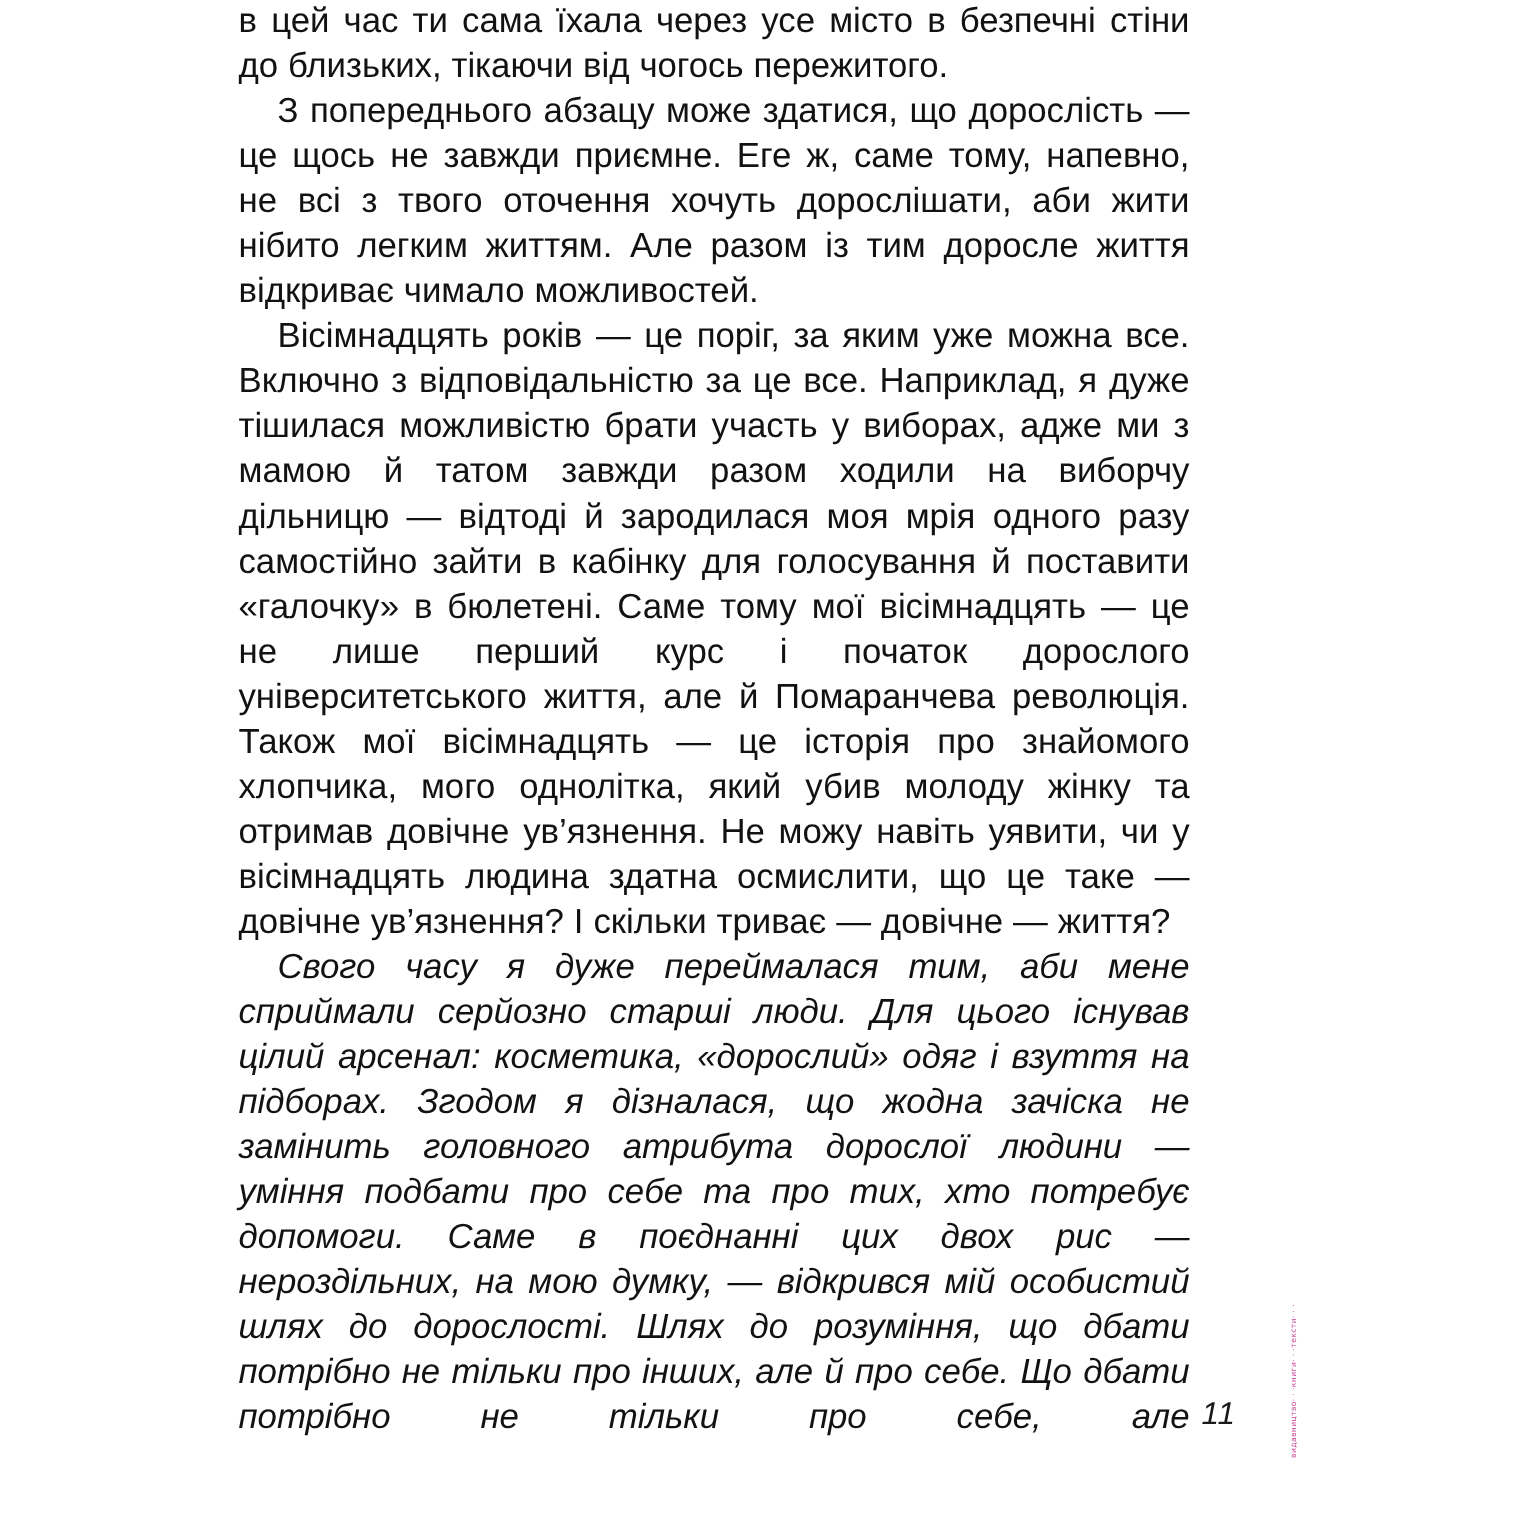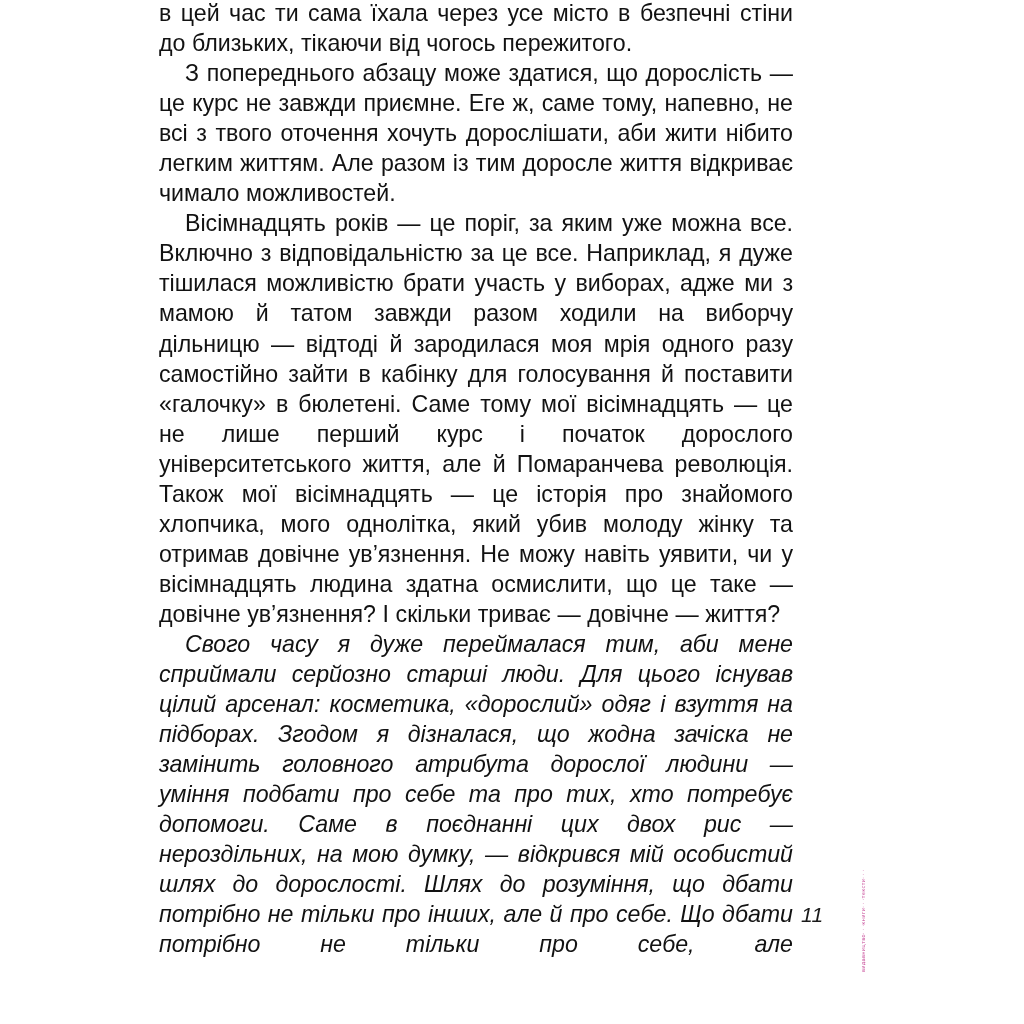--- a/index.html
+++ b/index.html
@@ -49,21 +49,21 @@
 
   
   .para.justify-all {
     text-align-last: justify;
     font-style: italic;
   }
 
   .page-number {
     position: absolute;
     left: 801px;
-    top: 904px;
+    top: 932px;
     font-size: 21px;
     line-height: 1;
     color: #1a1a1a;
     font-style: italic;
     font-family: "Liberation Sans", "DejaVu Sans", sans-serif;
     letter-spacing: 0.5px;
   }
 
   
   .margin-mark {
@@ -81,21 +81,21 @@
     opacity: 0.95;
   }
 </style>
 </head>
 <body>
 
 <div class="page">
 
   <div class="text-column">
     <p class="para">в цей час ти сама їхала через усе місто в безпечні стіни до близьких, тікаючи від чогось пережитого.</p>
-    <p class="para indent">З попереднього абзацу може здатися, що дорослість — це курс не завжди приємне. Еге ж, саме тому, напевно, не всі з твого оточення хочуть дорослішати, аби жити нібито легким життям. Але разом із тим доросле життя відкриває чимало можливостей.</p>
+    <p class="para indent">З попереднього абзацу може здатися, що дорослість — це щось не завжди приємне. Еге ж, саме тому, напевно, не всі з твого оточення хочуть дорослішати, аби жити нібито легким життям. Але разом із тим доросле життя відкриває чимало можливостей.</p>
     <p class="para indent">Вісімнадцять років — це поріг, за яким уже можна все. Включно з відповідальністю за це все. Наприклад, я дуже тішилася можливістю брати участь у виборах, адже ми з мамою й татом завжди разом ходили на виборчу дільницю — відтоді й зародилася моя мрія одного разу самостійно зайти в кабінку для голосування й поставити «галочку» в бюлетені. Саме тому мої вісімнадцять — це не лише перший курс і початок дорослого університетського життя, але й Помаранчева революція. Також мої вісімнадцять — це історія про знайомого хлопчика, мого однолітка, який убив молоду жінку та отримав довічне ув’язнення. Не можу навіть уявити, чи у вісімнадцять людина здатна осмислити, що це таке — довічне ув’язнення? І скільки триває — довічне — життя?</p>
     <p class="para indent justify-all">Свого часу я дуже переймалася тим, аби мене сприймали серйозно старші люди. Для цього існував цілий арсенал: косметика, «дорослий» одяг і взуття на підборах. Згодом я дізналася, що жодна зачіска не замінить головного атрибута дорослої людини — уміння подбати про себе та про тих, хто потребує допомоги. Саме в поєднанні цих двох рис — нероздільних, на мою думку, — відкрився мій особистий шлях до дорослості. Шлях до розуміння, що дбати потрібно не тільки про інших, але й про себе. Що дбати потрібно не тільки про себе, але</p>
   </div>
 
   <div class="page-number">11</div>
 
   <div class="margin-mark">видавництво· · ·книги· · ·тексти· · ·</div>
 
 </div>
 

